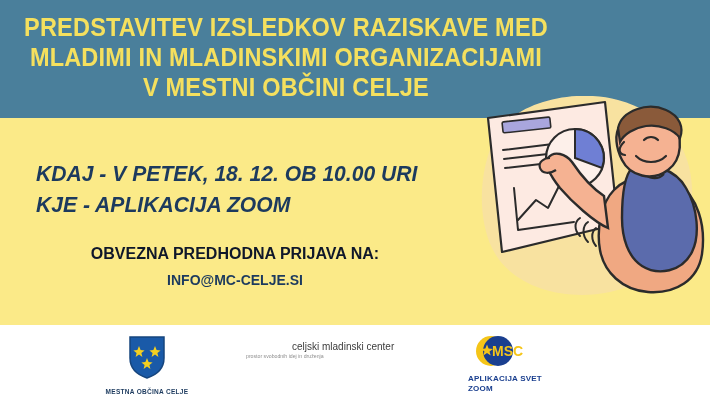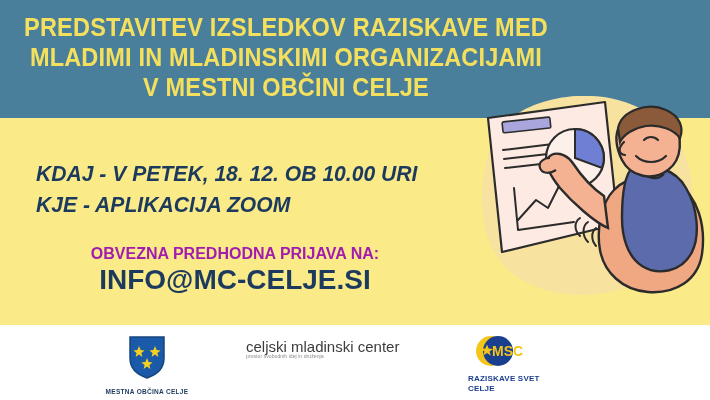--- a/index.html
+++ b/index.html
@@ -75,29 +75,29 @@
   }
 
   .signup-block {
     position: absolute;
     left: 0; top: 243px;
     width: 470px;
     text-align: center;
     z-index: 5;
   }
   .signup-prompt {
-    color: #a21caf;
+    color: #0f172a;
     font-size: 16px;
     line-height: 22px;
     font-weight: bold;
     white-space: nowrap;
   }
   .signup-email {
     color: #1c3a5e;
-    font-size: 28px;
+    font-size: 14px;
     line-height: 30px;
     font-weight: bold;
     white-space: nowrap;
   }
 
   
   .illustration {
     position: absolute;
     left: 462px; top: 96px;
     width: 248px; height: 215px;
@@ -148,24 +148,25 @@
   .mcc-letters {
     color: #ffffff;
     font-size: 21px;
     font-weight: bold;
     letter-spacing: -0.5px;
     line-height: 1;
     z-index: 2;
   }
   .mcc-text { margin-left: 8px; }
   .mcc-title {
-    font-size: 15px;
+    font-size: 10px;
     color: #3c3c3c;
     line-height: 11px;
     white-space: nowrap;
+    margin-left: 46px;
   }
   .mcc-sub {
     font-size: 5.2px;
     color: #8e8e8e;
     line-height: 8px;
     white-space: nowrap;
   }
 
   .logo-msc {
     position: absolute;
@@ -289,17 +290,17 @@
     </div>
   </div>
 
   <div class="logo-msc">
     <svg class="msc-mark" width="62" height="34" viewBox="0 0 62 34" xmlns="http://www.w3.org/2000/svg">
       <circle cx="23" cy="15" r="15" fill="#f5c518"></circle>
       <circle cx="30" cy="15" r="15" fill="#1a3f8f"></circle>
       <path d="M19 8.5 L20.6 12.6 L25 12.9 L21.5 15.4 L22.7 19.6 L19 17.1 L15.3 19.6 L16.5 15.4 L13 12.9 L17.4 12.6 Z" fill="#f5c518"></path>
       <text x="24" y="20" font-family="Liberation Sans, sans-serif" font-size="14" font-weight="bold" fill="#f5c518">MSC</text>
     </svg>
-    <div class="msc-caption">RAZISKAVE SVET</div>
-    <div class="msc-caption">CELJE</div>
+    <div class="msc-caption">APLIKACIJA SVET</div>
+    <div class="msc-caption">ZOOM</div>
   </div>
 
 </div>
 
 </body></html>

